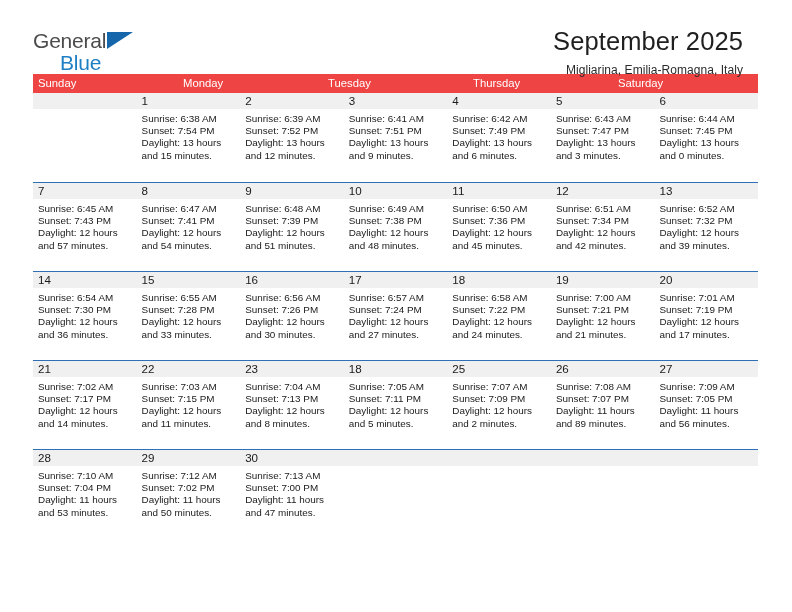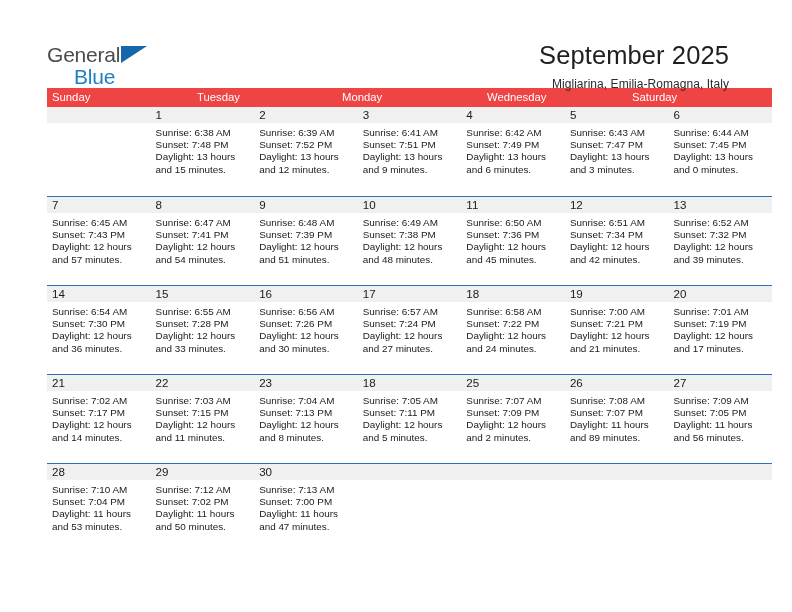--- a/index.html
+++ b/index.html
@@ -12,21 +12,21 @@
     height: 612px;
     background: #ffffff;
     font-family: "Liberation Sans", sans-serif;
     color: #222222;
     overflow: hidden;
   }
   .page {
     position: relative;
     width: 778px;
     height: 612px;
-    padding: 14px;
+    padding: 0;
   }
 
   
   .top {
     display: flex;
     align-items: flex-start;
     justify-content: space-between;
     padding: 28px 34px 0 33px;
     height: 74px;
   }
@@ -152,41 +152,41 @@
       <div class="month-title">September 2025</div>
       <div class="location">Migliarina, Emilia-Romagna, Italy</div>
     </div>
 
   </div>
 
   <div class="calendar">
 
     <div class="dow-row">
       <div class="dow">Sunday</div>
+      <div class="dow">Monday</div>
       <div class="dow">Tuesday</div>
-      <div class="dow">Monday</div>
-      <div class="dow">Wednesday</div>
+      <div class="dow">Thursday</div>
       <div class="dow">Saturday</div>
     </div>
 
     <div class="week first">
       <div class="cell">
         <div class="daynum empty"></div>
         <div class="info">
           <div></div>
           <div></div>
           <div></div>
           <div></div>
         </div>
       </div>
       <div class="cell">
         <div class="daynum">1</div>
         <div class="info">
           <div>Sunrise: 6:38 AM</div>
-          <div>Sunset: 7:48 PM</div>
+          <div>Sunset: 7:54 PM</div>
           <div>Daylight: 13 hours</div>
           <div>and 15 minutes.</div>
         </div>
       </div>
       <div class="cell">
         <div class="daynum">2</div>
         <div class="info">
           <div>Sunrise: 6:39 AM</div>
           <div>Sunset: 7:52 PM</div>
           <div>Daylight: 13 hours</div>

